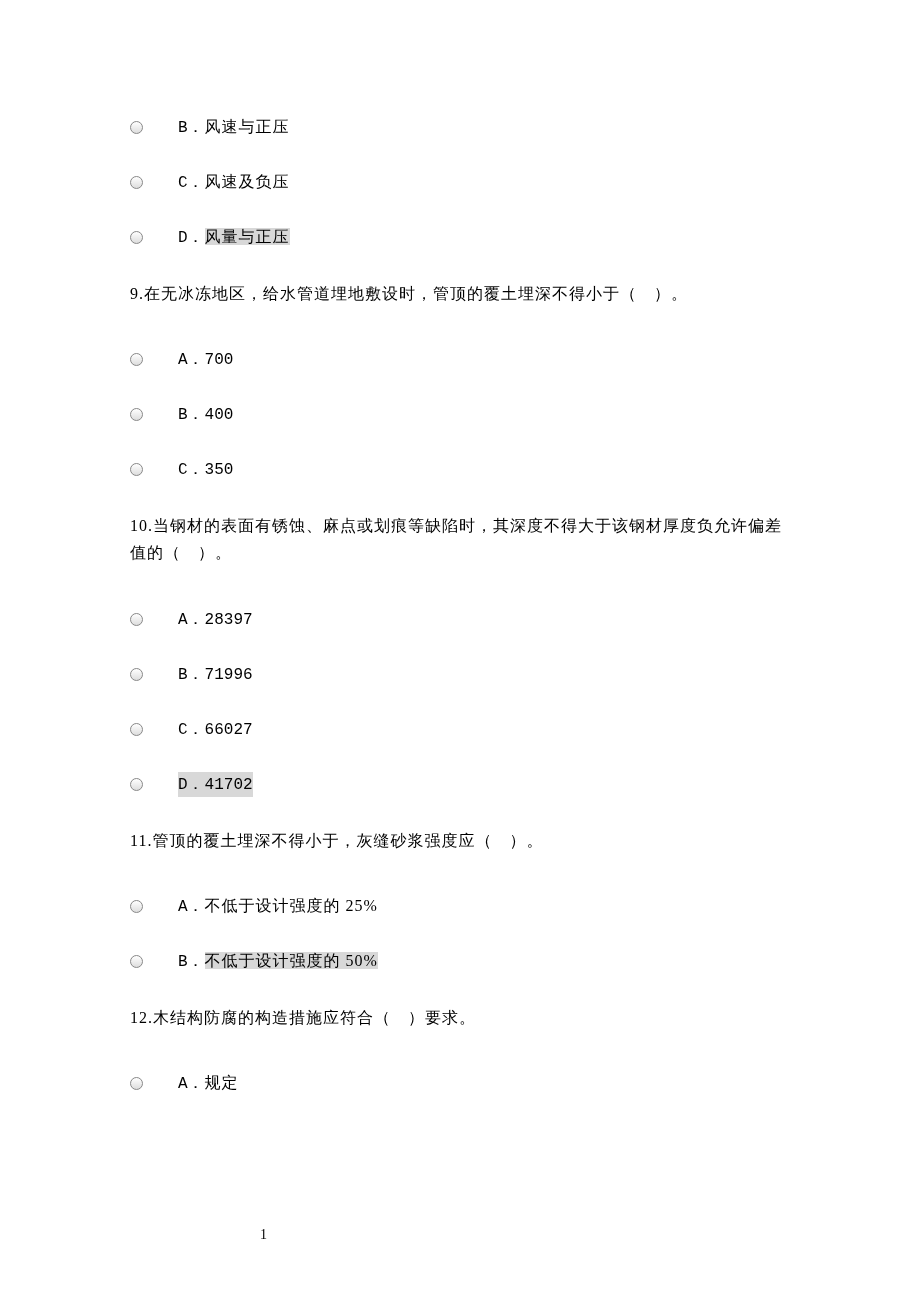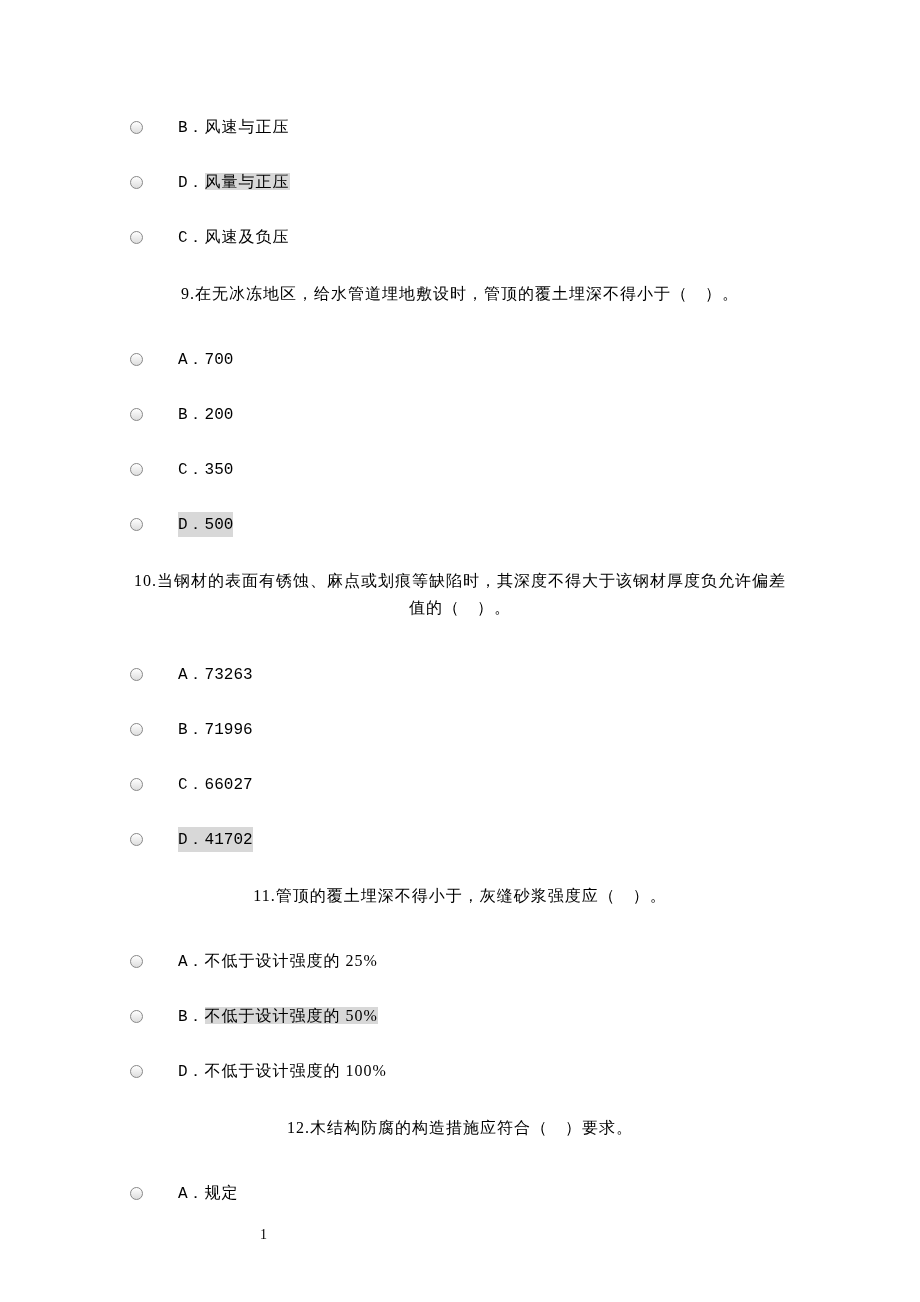--- a/index.html
+++ b/index.html
@@ -51,63 +51,58 @@
     .page-number {
       position: absolute;
       bottom: 50px;
       left: 130px;
       font-size: 14px;
       font-family: "Times New Roman", serif;
     }
     .container {
       position: relative;
       min-height: 1180px;
-      text-align: center;
     }
   </style>
 </head>
 <body>
 
 <div class="container">
 
   <div class="option-row">
     <span class="radio-control"></span>
     <span class="option-label"><span class="latin">B</span>．<span>风速与正压</span></span>
   </div>
   <div class="option-row">
     <span class="radio-control"></span>
-    <span class="option-label"><span class="latin">D</span>．<span class="highlighted">风量与正压</span></span>
+    <span class="option-label"><span class="latin">C</span>．<span>风速及负压</span></span>
   </div>
   <div class="option-row">
     <span class="radio-control"></span>
-    <span class="option-label"><span class="latin">C</span>．<span>风速及负压</span></span>
+    <span class="option-label"><span class="latin">D</span>．<span class="highlighted">风量与正压</span></span>
   </div>
 
   <div class="question-text"><span>9.</span><span>在无冰冻地区，给水管道埋地敷设时，管顶的覆土埋深不得小于（　）。</span></div>
   <div class="option-row">
     <span class="radio-control"></span>
     <span class="option-label"><span class="latin">A</span>．<span class="latin">700</span></span>
   </div>
   <div class="option-row">
     <span class="radio-control"></span>
-    <span class="option-label"><span class="latin">B</span>．<span class="latin">200</span></span>
+    <span class="option-label"><span class="latin">B</span>．<span class="latin">400</span></span>
   </div>
   <div class="option-row">
     <span class="radio-control"></span>
     <span class="option-label"><span class="latin">C</span>．<span class="latin">350</span></span>
   </div>
-  <div class="option-row">
-    <span class="radio-control"></span>
-    <span class="option-label highlighted"><span class="latin">D</span>．<span class="latin">500</span></span>
-  </div>
 
   <div class="question-text"><span>10.</span><span>当钢材的表面有锈蚀、麻点或划痕等缺陷时，其深度不得大于该钢材厚度负允许偏差值的（　）。</span></div>
   <div class="option-row">
     <span class="radio-control"></span>
-    <span class="option-label"><span class="latin">A</span>．<span class="latin">73263</span></span>
+    <span class="option-label"><span class="latin">A</span>．<span class="latin">28397</span></span>
   </div>
   <div class="option-row">
     <span class="radio-control"></span>
     <span class="option-label"><span class="latin">B</span>．<span class="latin">71996</span></span>
   </div>
   <div class="option-row">
     <span class="radio-control"></span>
     <span class="option-label"><span class="latin">C</span>．<span class="latin">66027</span></span>
   </div>
   <div class="option-row">
@@ -117,24 +112,20 @@
 
   <div class="question-text"><span>11.</span><span>管顶的覆土埋深不得小于，灰缝砂浆强度应（　）。</span></div>
   <div class="option-row">
     <span class="radio-control"></span>
     <span class="option-label"><span class="latin">A</span>．<span>不低于设计强度的 25%</span></span>
   </div>
   <div class="option-row">
     <span class="radio-control"></span>
     <span class="option-label"><span class="latin">B</span>．<span class="highlighted">不低于设计强度的 50%</span></span>
   </div>
-  <div class="option-row">
-    <span class="radio-control"></span>
-    <span class="option-label"><span class="latin">D</span>．<span>不低于设计强度的 100%</span></span>
-  </div>
 
   <div class="question-text"><span>12.</span><span>木结构防腐的构造措施应符合（　）要求。</span></div>
   <div class="option-row">
     <span class="radio-control"></span>
     <span class="option-label"><span class="latin">A</span>．<span>规定</span></span>
   </div>
 
   <div class="page-number">1</div>
 </div>
 

